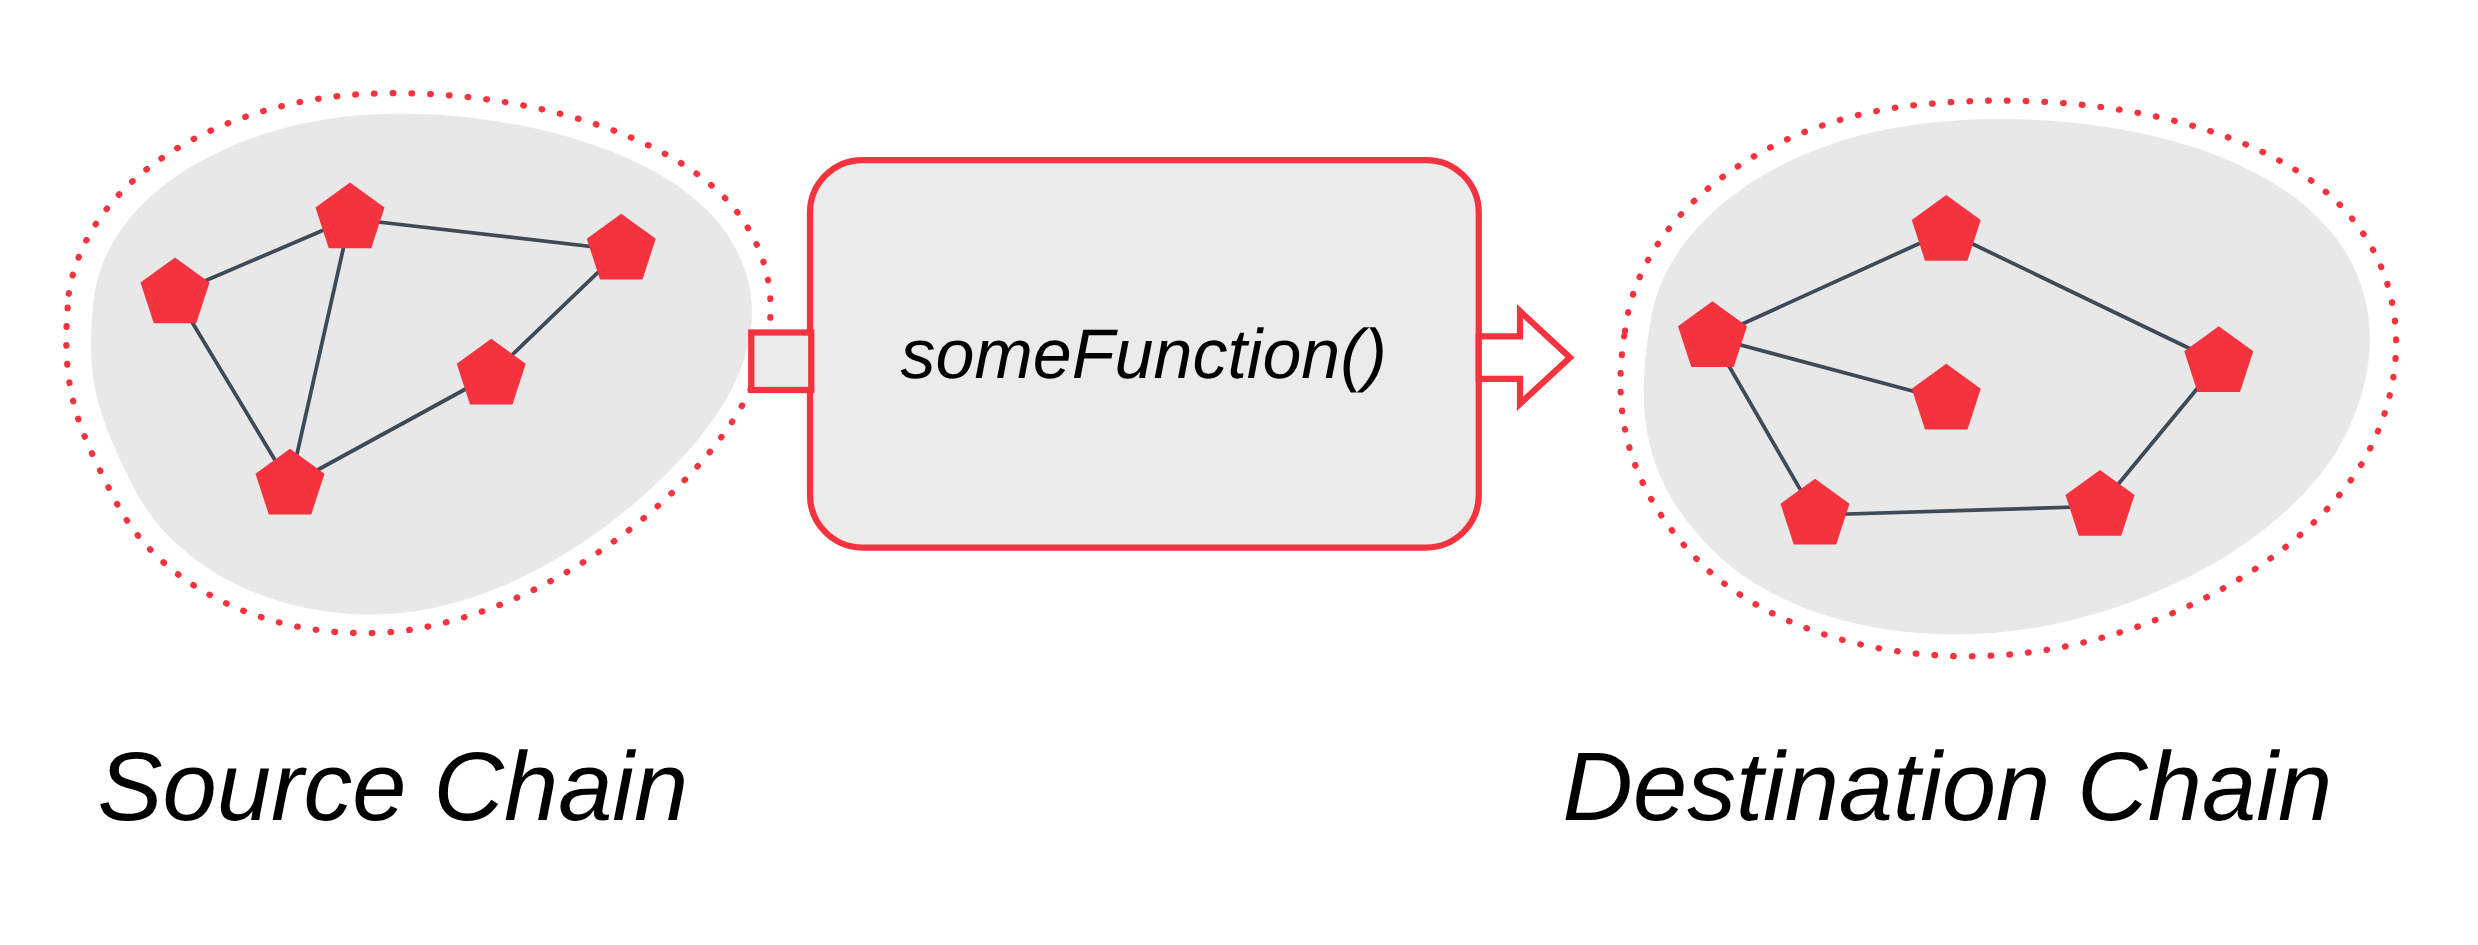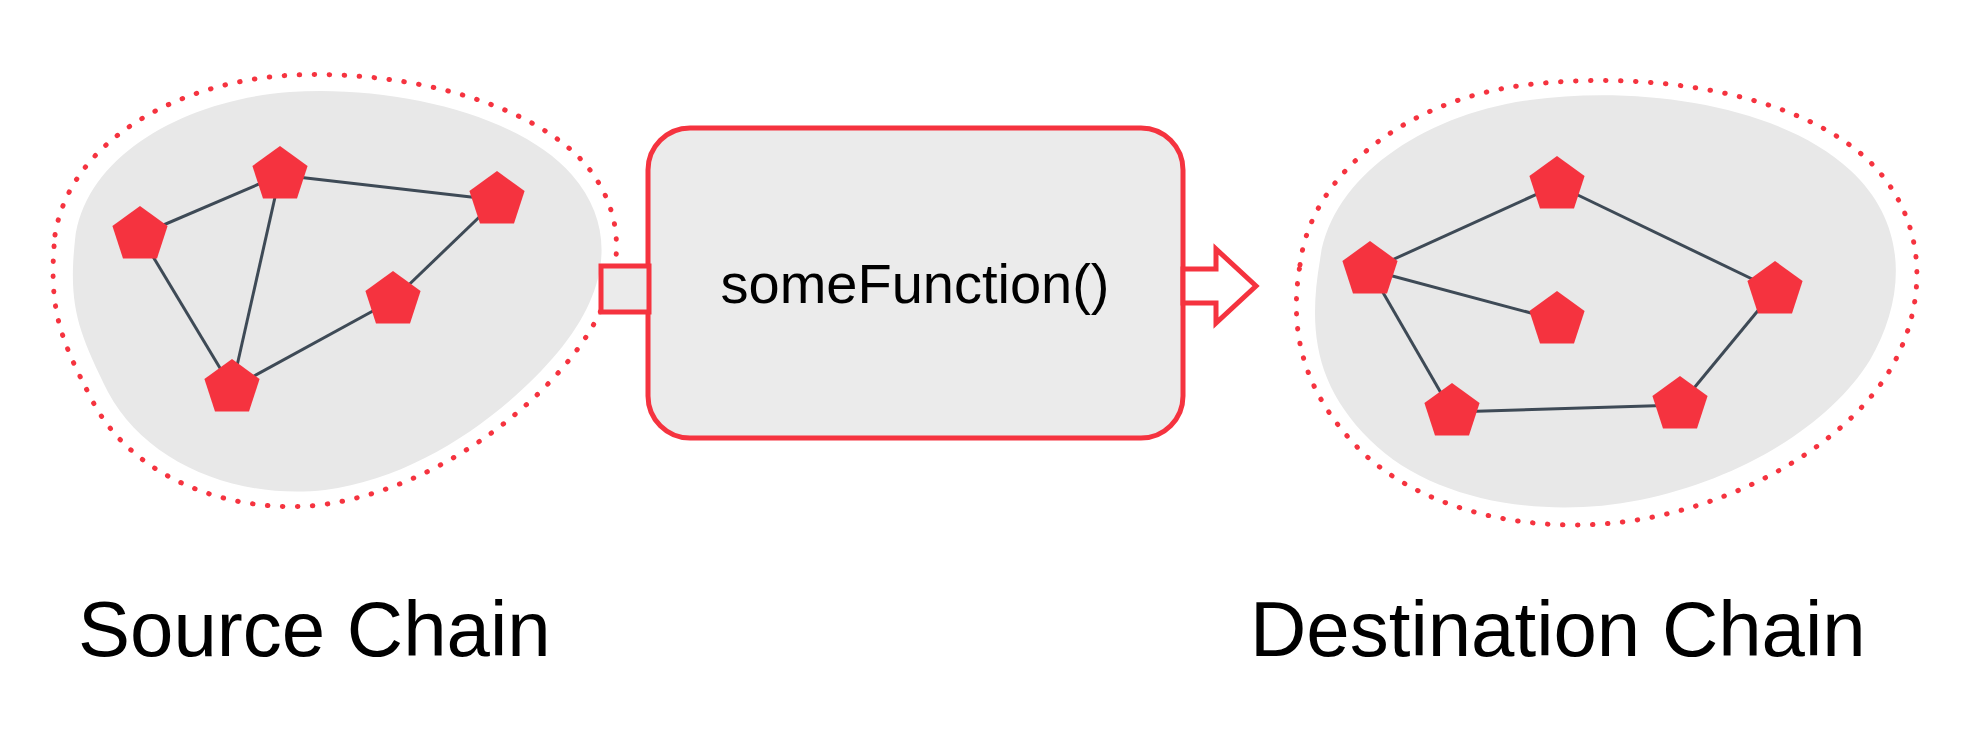--- a/index.html
+++ b/index.html
@@ -7,20 +7,21 @@
     padding: 0;
     background: #ffffff;
     font-family: "Liberation Sans", sans-serif;
   }
   .canvas {
     position: relative;
     width: 1982px;
     height: 756px;
     background: #ffffff;
     overflow: hidden;
+    font-style: italic;
   }
   svg { display: block; }
   .blob   { fill: var(--blob-gray, #e8e8e8); stroke: none; }
   .dotted {
     fill: none;
     stroke: var(--red, #f5333f);
     stroke-width: 5;
     stroke-dasharray: 0.5 14.5;
     stroke-linecap: round;
   }

